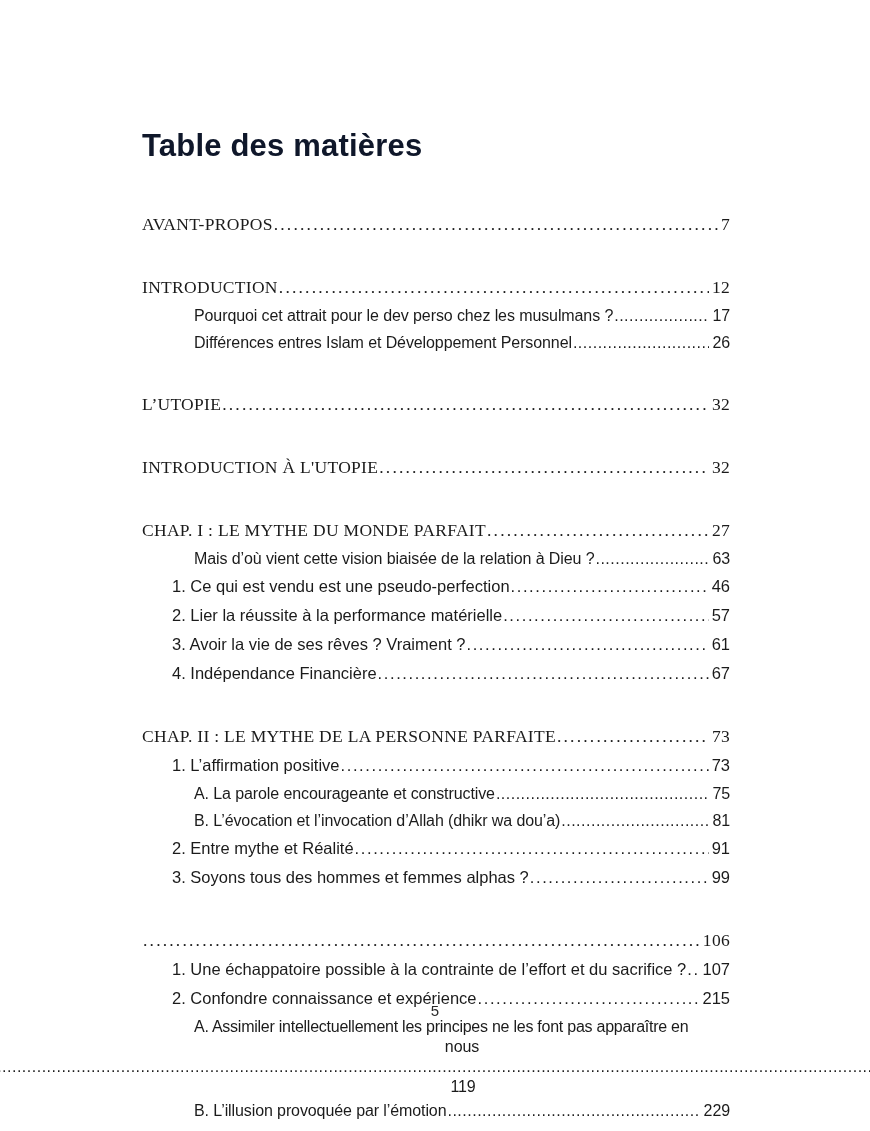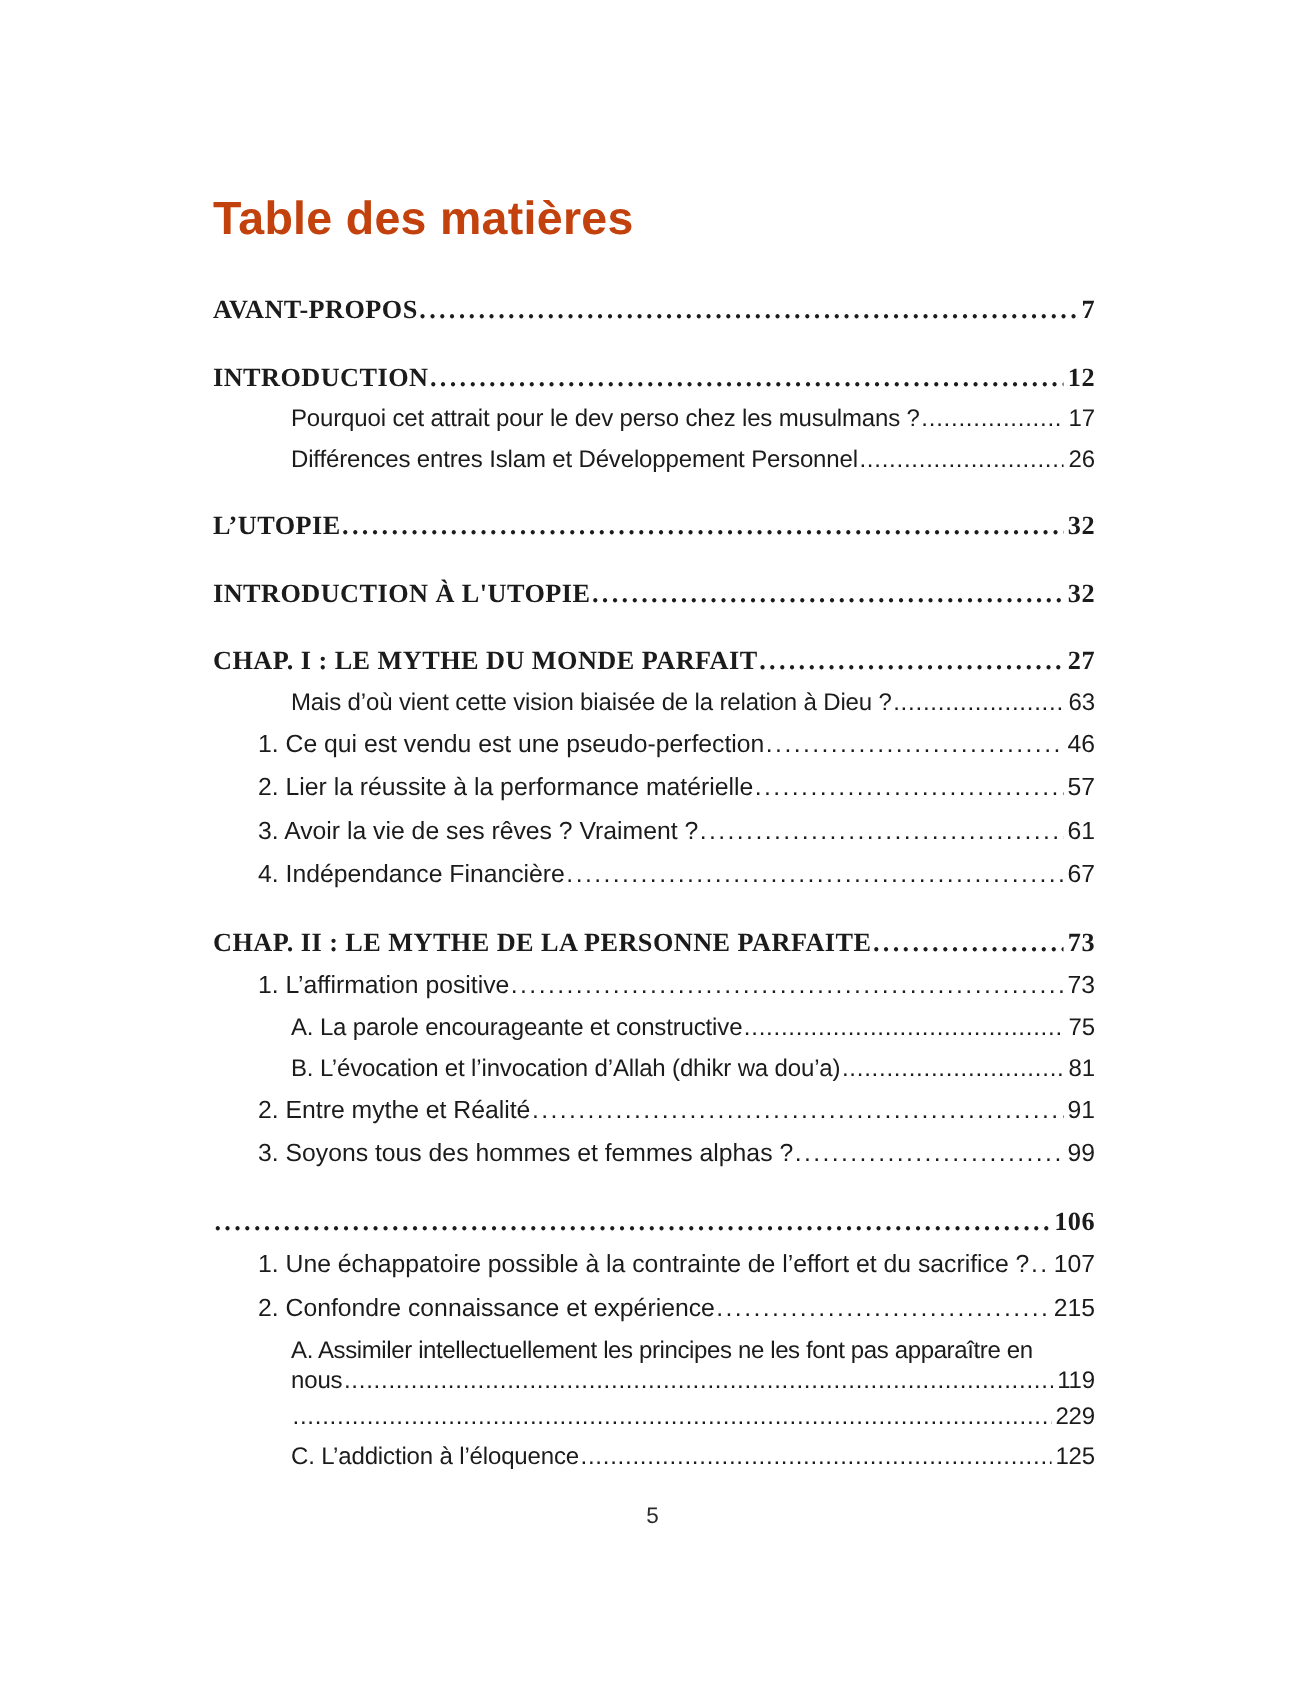--- a/index.html
+++ b/index.html
@@ -11,36 +11,36 @@
     color:#1b1b1b;
     overflow:hidden;
   }
   .title{
     margin:0;
     position:absolute;
     left:142px;top:128px;
     font-family:"Liberation Sans",sans-serif;
     font-weight:700;
     font-size:31px;line-height:36px;
-    color:#c2410c;
+    color:#0f172a;
     letter-spacing:.2px;
     white-space:nowrap;
   }
   .toc{
     position:absolute;
     left:142px;top:176px;
     width:588px;
   }
   .row{display:flex;align-items:baseline;}
   
   .t-h{
     font-family:"Liberation Serif",serif;
-    font-weight:700;
+    font-weight:400;
     font-size:17.5px;line-height:30px;
-    margin-top:15px;
+    margin-top:33px;
     letter-spacing:.3px;
   }
   
   .t-serif{
     font-family:Liberation Sans, sans-serif;
     font-weight:400;
     font-size:16.5px;line-height:29px;
     padding-left:30px;
   }
   
@@ -59,21 +59,21 @@
     margin:0 1px;
     min-width:8px;
   }
   .t-h .dots{letter-spacing:2.2px;}
   .t-serif .dots{letter-spacing:1.6px;}
   .t-sans .dots{letter-spacing:.5px;}
   .pg{white-space:nowrap;padding-left:2px;}
   
   .row.wrapped{display:block;}
   .wrapped .l1{line-height:20px;padding-top:4px;letter-spacing:-.25px;}
-  .wrapped .l2{display:flex;align-items:center;line-height:20px;}
+  .wrapped .l2{display:flex;align-items:center;line-height:20px;flex-direction:column;}
   .folio{
     position:absolute;
     left:0;top:1002px;width:100%;
     text-align:center;
     font-family:"Liberation Sans",sans-serif;
     font-weight:400;
     font-size:15px;
     color:#2a2a2a;
   }
 </style>
@@ -189,20 +189,21 @@
       </div>
       <div class="row t-sans wrapped">
         <div class="l1"><span class="label">A. Assimiler intellectuellement les principes ne les font pas apparaître en</span></div>
         <div class="l2">
           <span class="label">nous</span>
           <span class="dots">................................................................................................................................................................................................................................................</span>
           <span class="pg">119</span>
         </div>
       </div>
       <div class="row t-sans">
+        <span class="label">B. L’illusion provoquée par l’émotion</span>
         <span class="dots">................................................................................................................................................................................................................................................</span>
         <span class="pg">229</span>
       </div>
       <div class="row t-sans">
         <span class="label">C. L’addiction à l’éloquence</span>
         <span class="dots">................................................................................................................................................................................................................................................</span>
         <span class="pg">125</span>
       </div>
     </nav>
   <div class="folio">5</div>

